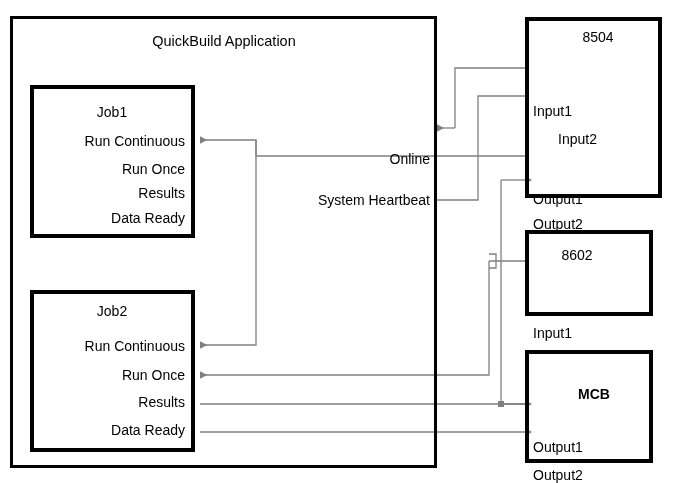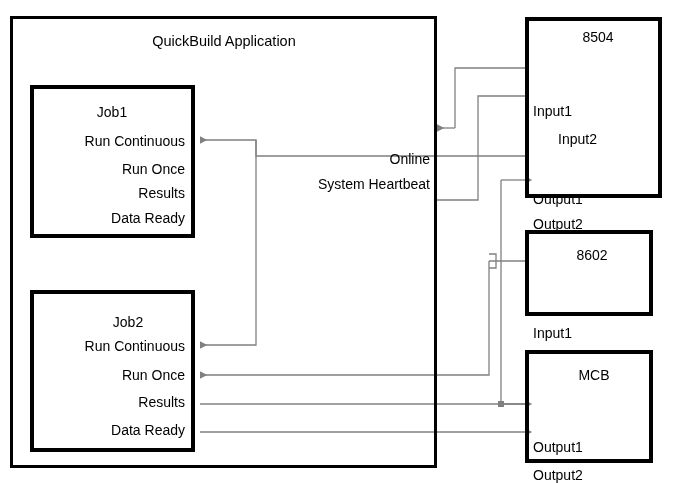--- a/index.html
+++ b/index.html
@@ -109,38 +109,38 @@
   <div class="lbl lbl-center lbl-title" style="left:224px; top:41px;">QuickBuild Application</div>
 
   <div class="box inner-box" style="left:30px; top:85px; width:165px; height:153px;"></div>
   <div class="lbl lbl-center" style="left:112px; top:112px;">Job1</div>
   <div class="lbl lbl-right" style="left:185px; top:141px;">Run Continuous</div>
   <div class="lbl lbl-right" style="left:185px; top:169px;">Run Once</div>
   <div class="lbl lbl-right" style="left:185px; top:193px;">Results</div>
   <div class="lbl lbl-right" style="left:185px; top:218px;">Data Ready</div>
 
   <div class="box inner-box" style="left:30px; top:290px; width:165px; height:162px;"></div>
-  <div class="lbl lbl-center" style="left:112px; top:322px;margin-left:16px;">Job2</div>
+  <div class="lbl lbl-center" style="left:112px; top:311px;">Job2</div>
   <div class="lbl lbl-right" style="left:185px; top:346px;">Run Continuous</div>
   <div class="lbl lbl-right" style="left:185px; top:375px;">Run Once</div>
   <div class="lbl lbl-right" style="left:185px; top:402px;">Results</div>
   <div class="lbl lbl-right" style="left:185px; top:430px;">Data Ready</div>
 
   <div class="lbl lbl-right" style="left:430px; top:128px;margin-top:31px;">Online</div>
-  <div class="lbl lbl-right" style="left:430px; top:184px;">System Heartbeat</div>
+  <div class="lbl lbl-right" style="left:430px; top:200px;">System Heartbeat</div>
 
   <div class="box device-box" style="left:525px; top:17px; width:137px; height:181px;"></div>
   <div class="lbl lbl-center" style="left:598px; top:37px;">8504</div>
   <div class="lbl lbl-left" style="left:533px; top:68px;">Input1</div>
   <div class="lbl lbl-left" style="left:558px; top:96px;">Input2</div>
   <div class="lbl lbl-left" style="left:533px; top:156px;">Output1</div>
   <div class="lbl lbl-left" style="left:533px; top:181px;">Output2</div>
 
   <div class="box device-box" style="left:525px; top:230px; width:128px; height:86px;"></div>
-  <div class="lbl lbl-center" style="left:592px; top:255px;">8602</div>
+  <div class="lbl lbl-center" style="left:577px; top:255px;">8602</div>
   <div class="lbl lbl-left" style="left:533px; top:290px;">Input1</div>
 
   <div class="box device-box" style="left:525px; top:350px; width:128px; height:113px;"></div>
-  <div class="lbl lbl-center" style="left:594px; top:375px;">MCB</div>
+  <div class="lbl lbl-center" style="left:594px; top:394px;font-weight:bold;">MCB</div>
   <div class="lbl lbl-left" style="left:533px; top:404px;">Output1</div>
   <div class="lbl lbl-left" style="left:533px; top:432px;">Output2</div>
 
 </div>
 
 </body></html>

